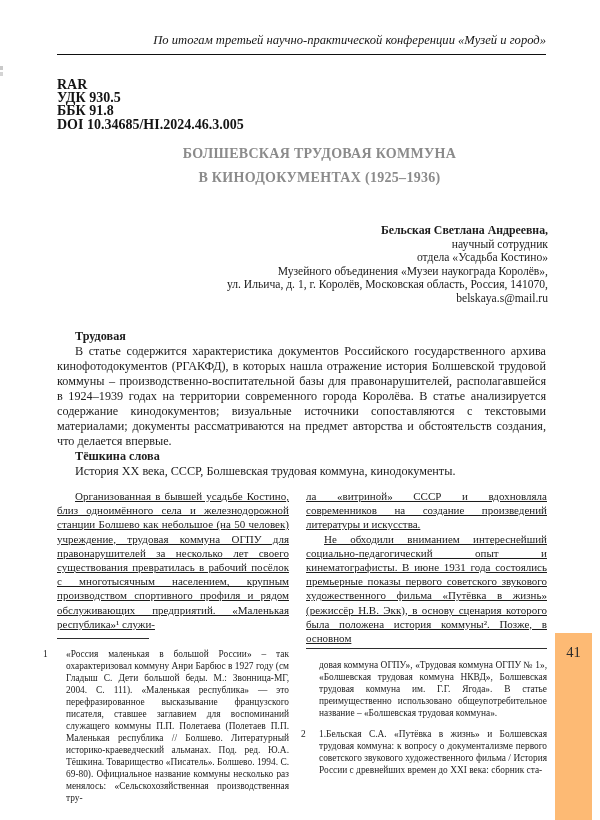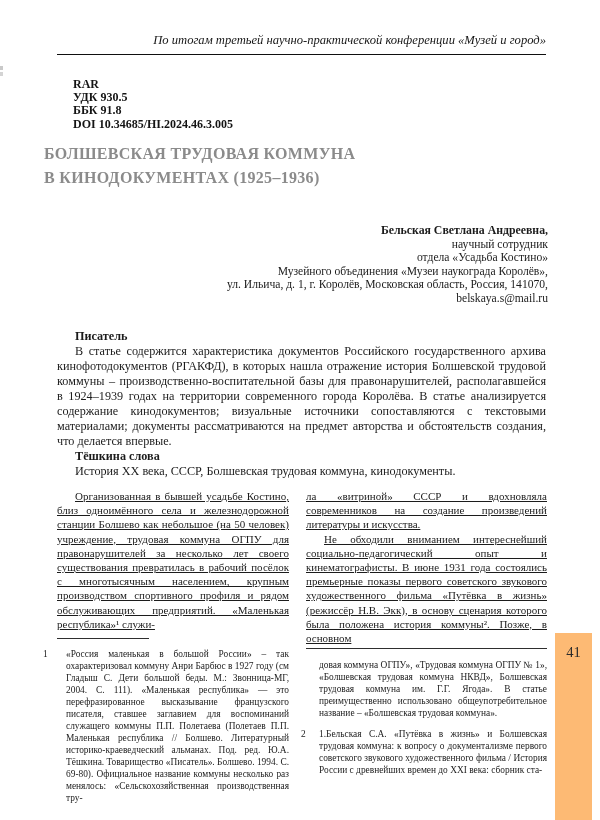--- a/index.html
+++ b/index.html
@@ -30,34 +30,34 @@
     font-style: italic;
     font-size: 12.6px;
     line-height: 16px;
     color: #161616;
     border-bottom: 1.8px solid #0f0f0f;
     padding-bottom: 6px;
   }
 
   .meta {
     position: absolute;
-    left: 73px; top: 78px;
+    left: 57px; top: 78px;
     font-weight: bold;
-    font-size: 12px;
+    font-size: 14px;
     line-height: 13.2px;
     color: #141414;
   }
 
   .title {
     position: absolute;
-    left: 44px; top: 142px;
+    left: 75px; top: 142px;
     width: 489px;
     margin: 0;
-    text-align: left;
-    font-size: 16px;
+    text-align: center;
+    font-size: 14px;
     line-height: 24px;
     font-weight: bold;
     letter-spacing: 0.3px;
     color: #8b8b8b;
     white-space: pre-line;
   }
 
   .author {
     position: absolute;
     right: 52px; top: 224px;
@@ -164,21 +164,21 @@
   <div class="author">
     <div class="author-name">Бельская Светлана Андреевна,</div>
     <div>научный сотрудник</div>
     <div>отдела «Усадьба Костино»</div>
     <div>Музейного объединения «Музеи наукограда Королёв»,</div>
     <div>ул. Ильича, д. 1, г. Королёв, Московская область, Россия, 141070,</div>
     <div>belskaya.s@mail.ru</div>
   </div>
 
   <div class="abstract">
-    <div class="sec-head">Писатель</div>
+    <div class="sec-head">Трудовая</div>
     <p class="indent just">В статье содержится характеристика документов Российского государственного архива кинофотодокументов (РГАКФД), в которых нашла отражение история Болшевской трудовой коммуны – производственно-воспитательной базы для правонарушителей, располагавшейся в 1924–1939 годах на территории современного города Королёва. В статье анализируется содержание кинодокументов; визуальные источники сопоставляются с текстовыми материалами; документы рассматриваются на предмет авторства и обстоятельств создания, что делается впервые.</p>
     <div class="sec-head">Тёшкина слова</div>
     <p class="indent">История XX века, СССР, Болшевская трудовая коммуна, кинодокументы.</p>
   </div>
 
   <div class="columns">
 
     <div class="col col-left">
       <p class="body-p indent">Организованная в бывшей усадьбе Костино, близ одноимённого села и железнодорожной станции Болшево как небольшое (на 50 человек) учреждение, трудовая коммуна ОГПУ для правонарушителей за несколько лет своего существования превратилась в рабочий посёлок с многотысячным населением, крупным производством спортивного профиля и рядом обслуживающих предприятий. «Маленькая республика»¹ служи-</p>
       <div class="fn-block fn-block-left">

